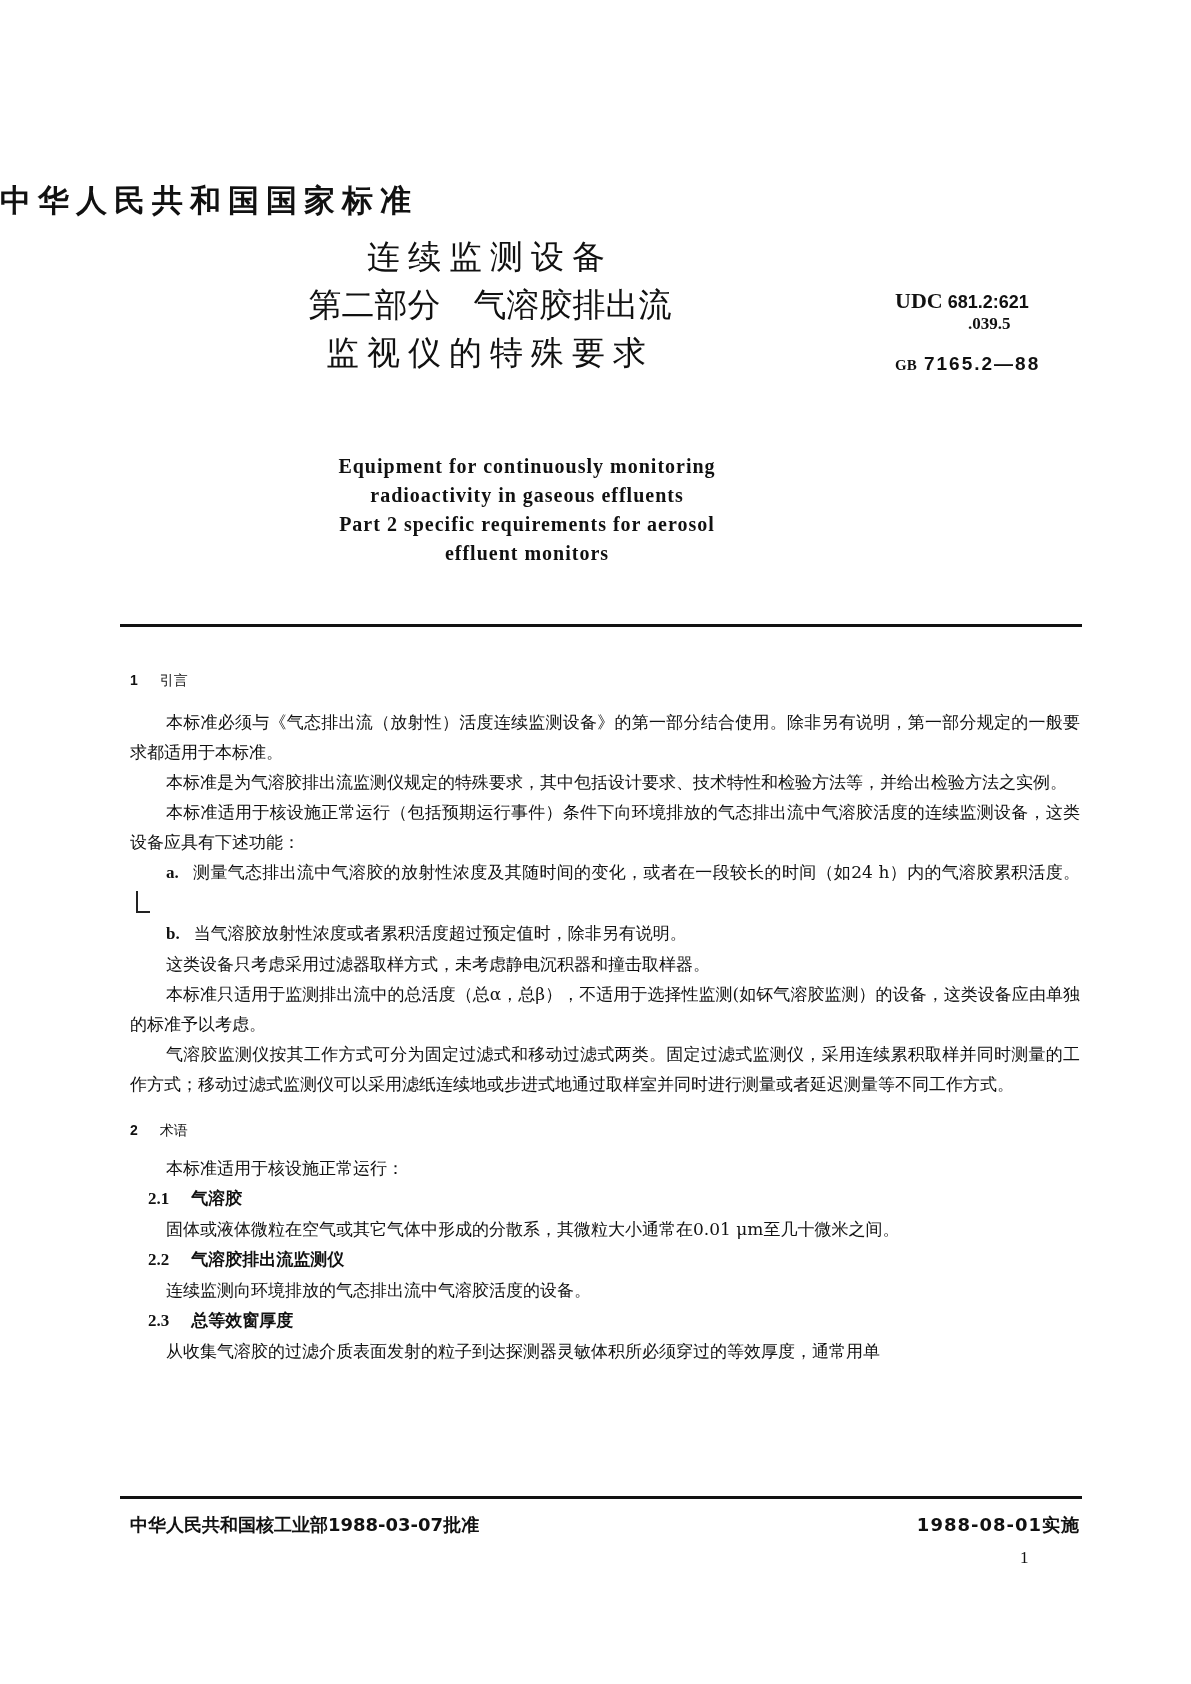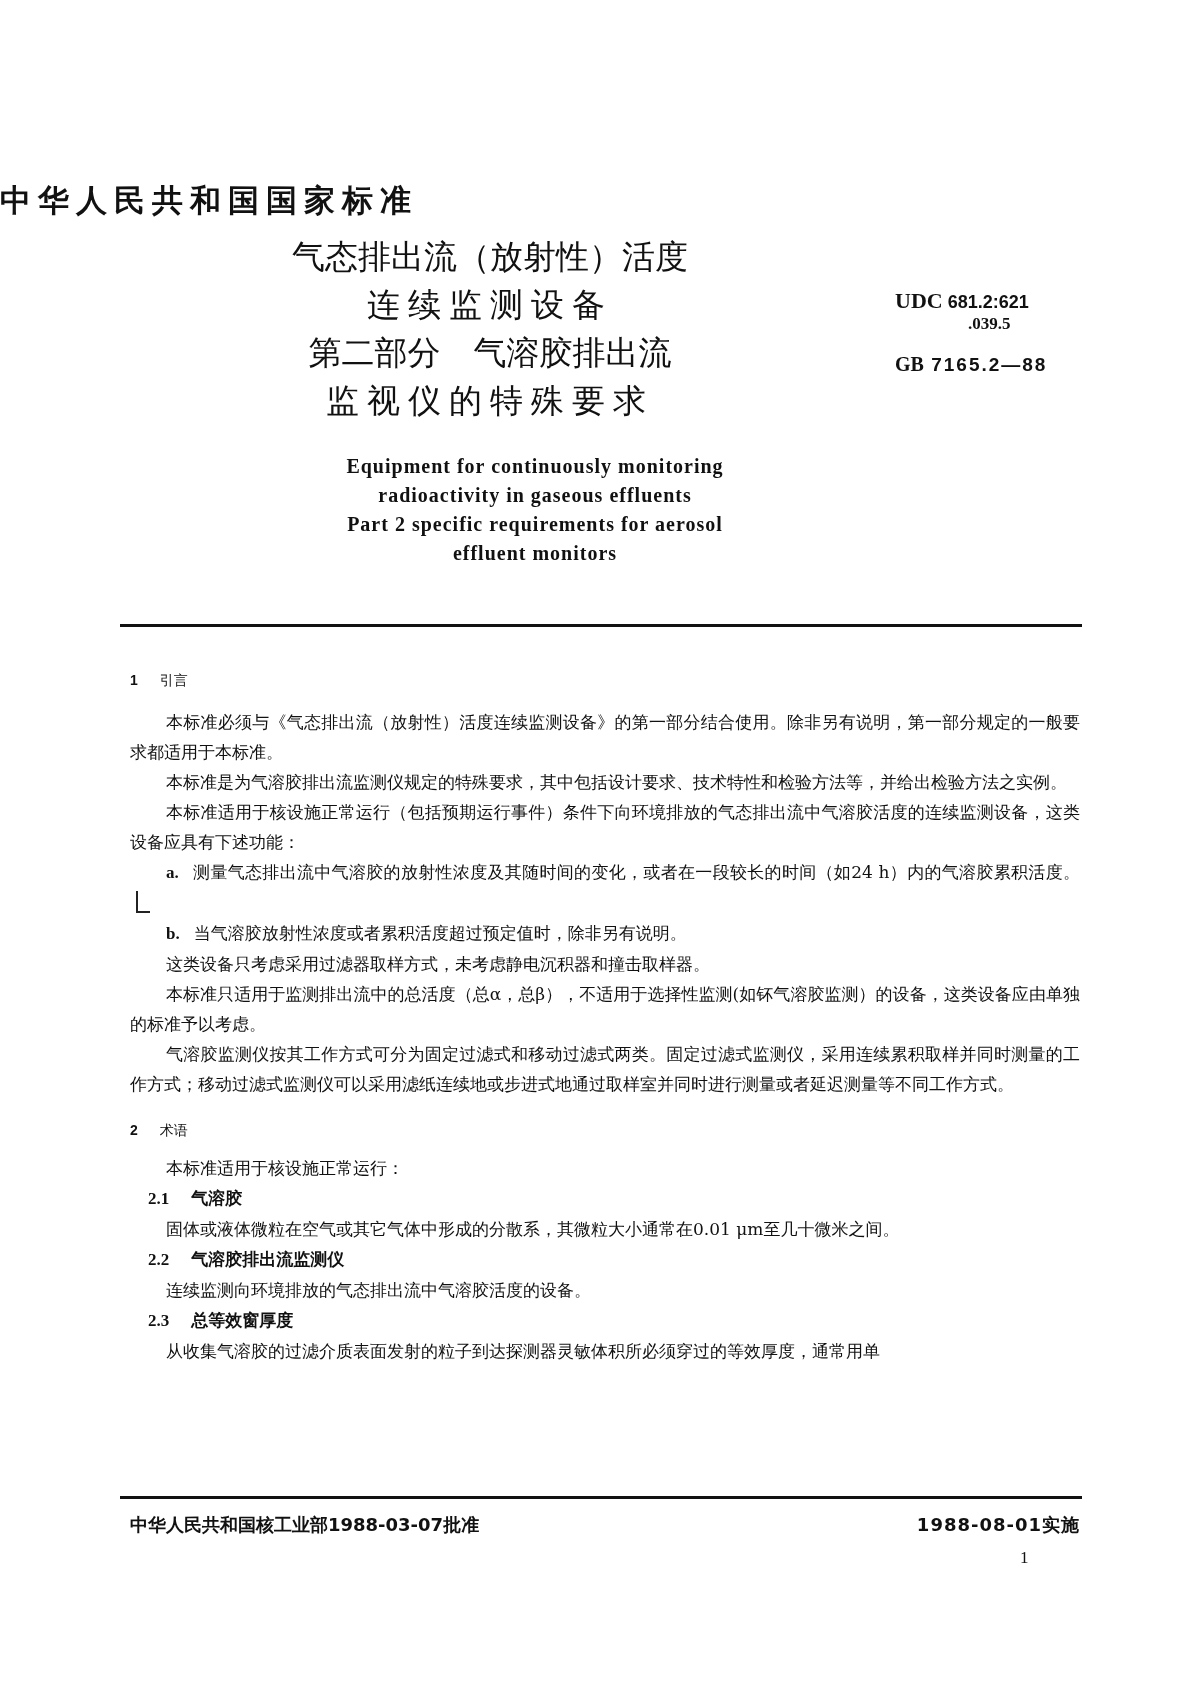--- a/index.html
+++ b/index.html
@@ -7,43 +7,42 @@
   .abs { position: absolute; }
   .std-header { left: 0; width: 860px; top: 152px; text-align: left; font-size: 31px; letter-spacing: 7px; font-weight: bold; margin-top: 28px; }
   .title-block { left: 240px; width: 500px; top: 233px; text-align: center; }
   .title-line { font-size: 33px; line-height: 48px; white-space: nowrap; }
   .title-line.spaced { letter-spacing: 8px; }
   .meta { left: 895px; top: 290px; width: 200px; font-family: "Liberation Sans", sans-serif; font-weight: bold; }
   .udc-row { font-size: 18px; line-height: 22px; }
   .udc-row .lbl { font-family: "Liberation Serif", serif; font-size: 22px; }
   .udc-cont { padding-left: 73px; font-size: 17px; font-family: Liberation Serif, serif; }
   .gb-row { margin-top: 18px; font-size: 19px; letter-spacing: 2px; }
-  .gb-row .lbl { font-family: "Liberation Serif", serif; font-size: 20px; letter-spacing: 0; }
-  .en-title { left: 260px; width: 550px; top: 452px; text-align: center; font-family: "Liberation Serif", serif; font-weight: bold; font-size: 20px; line-height: 29px; letter-spacing: 1px; }
+  .gb-row .lbl { font-family: "Liberation Serif", serif; font-size: 15px; letter-spacing: 0; }
+  .en-title { left: 252px; width: 550px; top: 452px; text-align: center; font-family: "Liberation Serif", serif; font-weight: bold; font-size: 20px; line-height: 29px; letter-spacing: 1px; }
   .rule { left: 120px; width: 962px; height: 3px; background: #111; }
   .body-text { left: 130px; width: 950px; font-family: "DejaVu Serif", serif; font-size: 17px; }
   .sec-h { font-size: 14px; margin: 0; line-height: 26px; }
   .sec-h .num { font-family: "Liberation Sans", sans-serif; font-weight: bold; margin-right: 22px; }
   .p { margin: 0; line-height: 30px; text-indent: 36px; text-align: justify; }
   .item-label { font-weight: bold; font-family: "Liberation Serif", serif; margin-right: 14px; }
   .sub-h { margin: 0; line-height: 30px; padding-left: 18px; font-weight: bold; }
   .sub-h .num { font-family: Liberation Serif, serif; margin-right: 22px; }
   .def { margin: 0; line-height: 30px; padding-left: 36px; }
   .footer-left { left: 130px; top: 1513px; font-size: 18px; font-weight: bold; }
   .footer-right { left: 870px; top: 1513px; width: 210px; text-align: right; font-size: 18px; font-weight: bold; letter-spacing: 1px; }
   .page-num { left: 1020px; top: 1548px; font-family: "Liberation Serif", serif; font-size: 17px; }
   .mark { display: inline-block; width: 12px; height: 20px; border-left: 2px solid #222; border-bottom: 2px solid #222; vertical-align: -4px; margin-left: 6px; }
 </style>
 </head>
 <body>
 
 <div class="abs std-header">中华人民共和国国家标准</div>
 
 <div class="abs title-block">
-  <div class="title-line">气态排出流（放射性）活度</div>
   <div class="title-line spaced">连续监测设备</div>
   <div class="title-line">第二部分　气溶胶排出流</div>
   <div class="title-line spaced">监视仪的特殊要求</div>
 </div>
 
 <div class="abs meta">
   <div class="udc-row">
     <span class="lbl">UDC</span>
     <span>681.2:621</span>
   </div>

